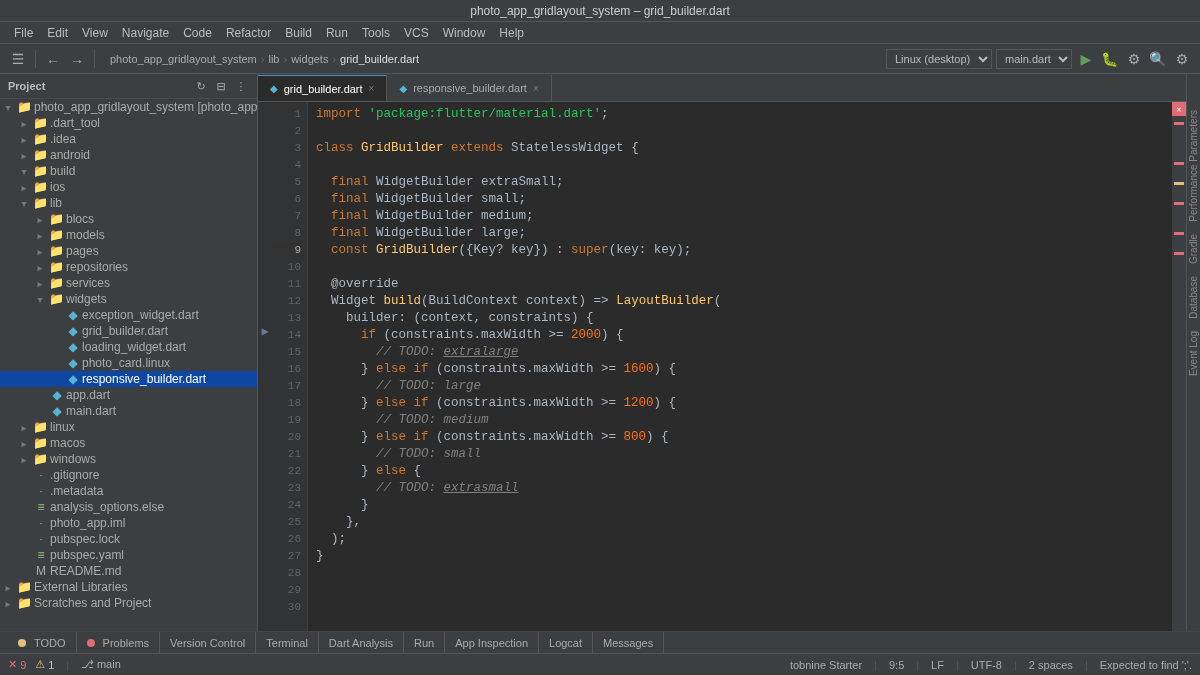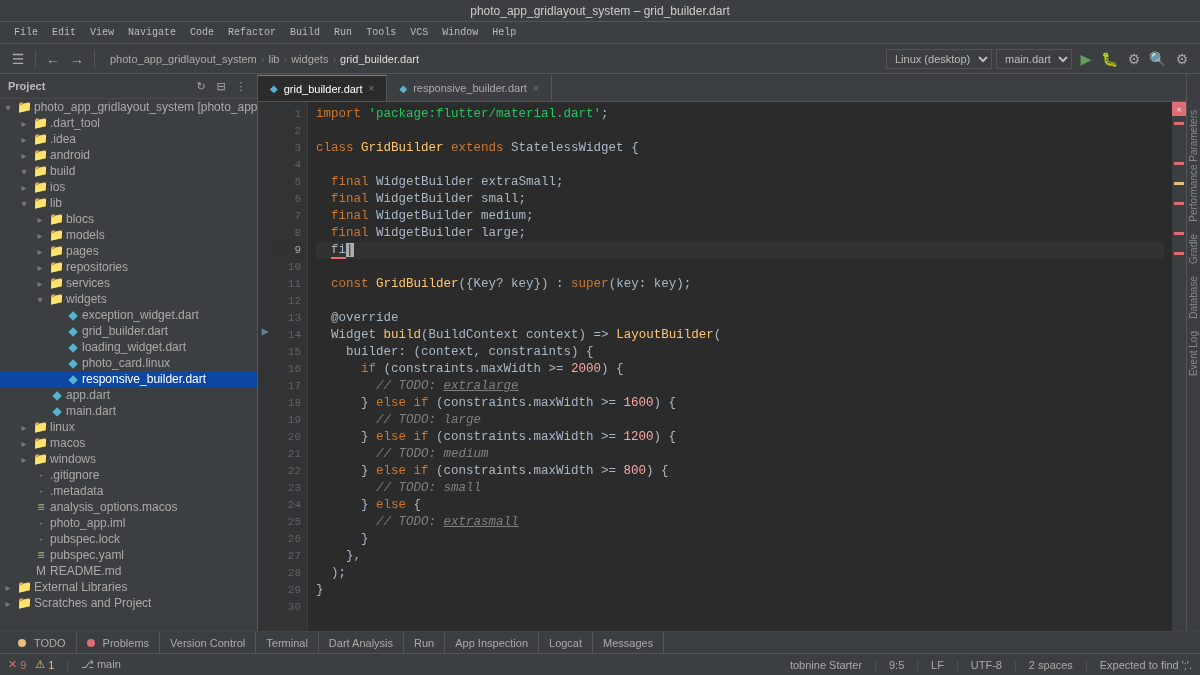--- a/index.html
+++ b/index.html
@@ -18,22 +18,22 @@
       background: #3c3f41;
       height: 22px;
       display: flex;
       align-items: center;
       padding: 0 8px;
       gap: 2px;
       border-bottom: 1px solid #555;
     }
     .menu-item {
       color: #bbbbbb;
-      font-family: Liberation Mono, monospace;
-      font-size: 10px;
+      font-family: Liberation Sans, sans-serif;
+      font-size: 12px;
       padding: 2px 6px;
       cursor: pointer;
     }
 
     
     #toolbar {
       background: #3c3f41;
       height: 30px;
       display: flex;
       align-items: center;
@@ -167,21 +167,21 @@
       font-size: 12.5px;
       white-space: pre;
       font-family: 'Courier New', monospace;
     }
 
     
     .kw { color: #cc7832; }
     .fn { color: #ffc66d; }
     .str { color: #22c55e; }
     .cmt { color: #808080; font-style: italic; }
-    .num { color: #fca5a5; }
+    .num { color: #f97316; }
     .type { color: #a9b7c6; }
     .dart-class { color: #ffc66d; }
     .base-class { color: #a9b7c6; }
     .underline { text-decoration: underline; }
 
     
     #right-gutter {
       width: 12px;
       background: #313335;
       display: flex;
@@ -526,21 +526,21 @@
         <div class="tree-item">
           <span style="display: inline-block; width: 16px; flex-shrink: 0;"></span>
           <span class="tree-arrow"></span>
           <span class="tree-icon"><span style="color:#aaa;">·</span></span>
           <span class="tree-label">.metadata</span>
         </div>
         <div class="tree-item">
           <span style="display: inline-block; width: 16px; flex-shrink: 0;"></span>
           <span class="tree-arrow"></span>
           <span class="tree-icon"><span style="color:#98c379;">≡</span></span>
-          <span class="tree-label">analysis_options.macos</span>
+          <span class="tree-label">analysis_options.else</span>
         </div>
         <div class="tree-item">
           <span style="display: inline-block; width: 16px; flex-shrink: 0;"></span>
           <span class="tree-arrow"></span>
           <span class="tree-icon"><span style="color:#aaa;">·</span></span>
           <span class="tree-label">photo_app.iml</span>
         </div>
         <div class="tree-item">
           <span style="display: inline-block; width: 16px; flex-shrink: 0;"></span>
           <span class="tree-arrow"></span>
@@ -658,21 +658,20 @@
       </div>
 
       <div id="code-content"><span class="kw">import</span> <span class="str">'package:flutter/material.dart'</span>;
 
 <span class="kw">class</span> <span class="dart-class">GridBuilder</span> <span class="kw">extends</span> <span class="base-class">StatelessWidget</span> {
 
   <span class="kw">final</span> <span class="type">WidgetBuilder</span> extraSmall;
   <span class="kw">final</span> <span class="type">WidgetBuilder</span> small;
   <span class="kw">final</span> <span class="type">WidgetBuilder</span> medium;
   <span class="kw">final</span> <span class="type">WidgetBuilder</span> large;
-<span style="background:#323232;display:block;">  <span style="border-bottom:2px solid #e06c75;">fi</span><span style="background:#aeafad;color:#2b2b2b;">|</span></span>
   <span class="kw">const</span> <span class="fn">GridBuilder</span>({<span class="type">Key</span>? key}) : <span class="kw">super</span>(key: key);
 
   @override
   <span class="type">Widget</span> <span class="fn">build</span>(<span class="type">BuildContext</span> context) =&gt; <span class="fn">LayoutBuilder</span>(
     builder: (context, constraints) {
       <span class="kw">if</span> (constraints.maxWidth &gt;= <span class="num">2000</span>) {
         <span class="cmt">// TODO: <span class="underline">extralarge</span></span>
       } <span class="kw">else if</span> (constraints.maxWidth &gt;= <span class="num">1600</span>) {
         <span class="cmt">// TODO: large</span>
       } <span class="kw">else if</span> (constraints.maxWidth &gt;= <span class="num">1200</span>) {

